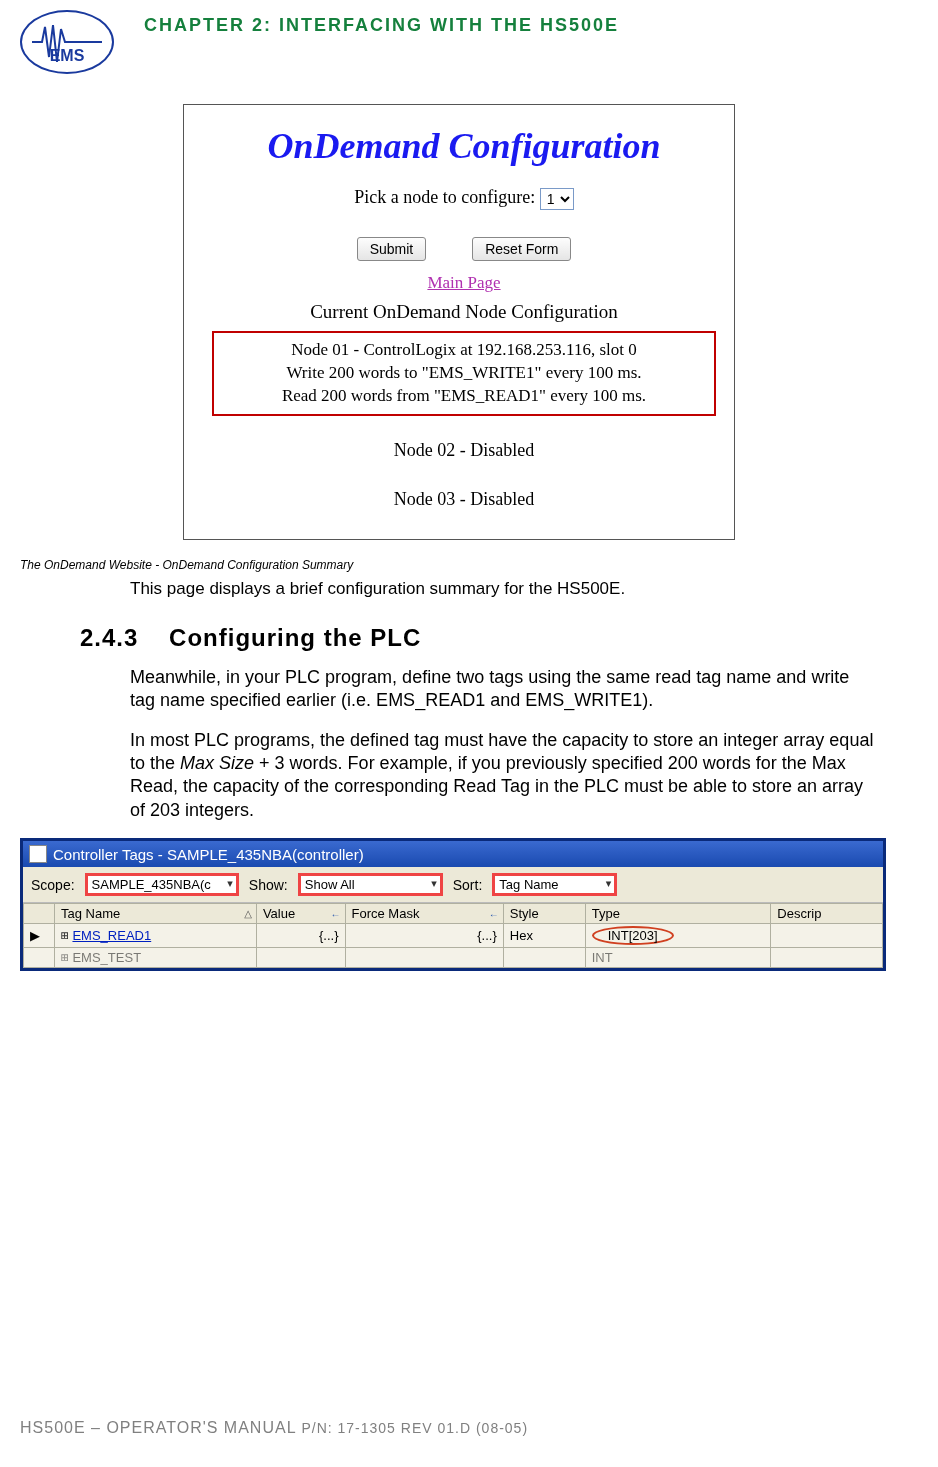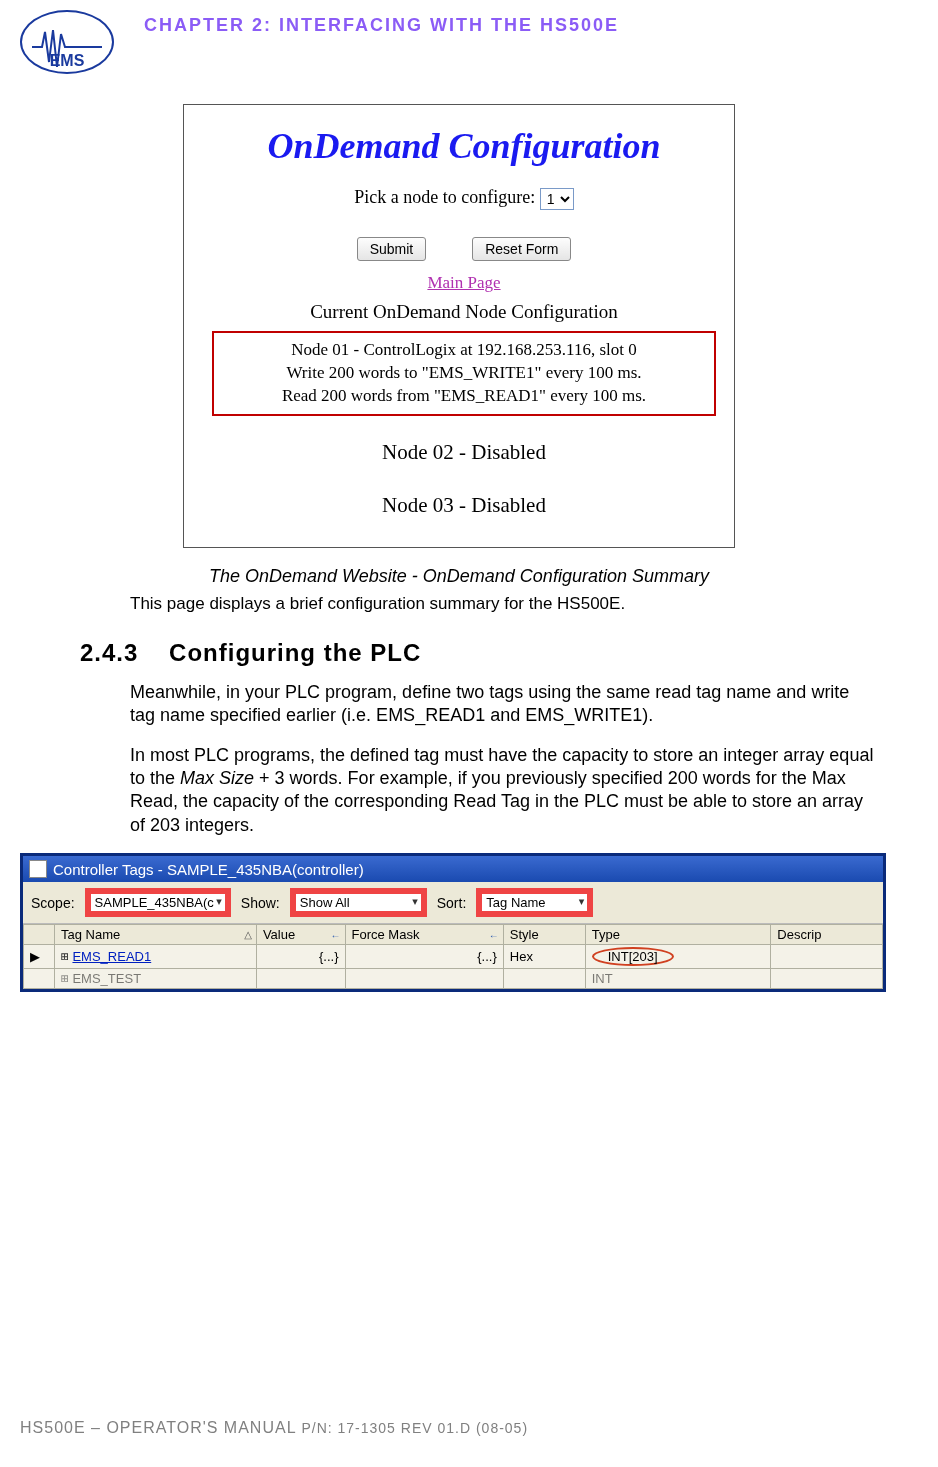--- a/index.html
+++ b/index.html
@@ -23,28 +23,28 @@
     padding-top: 10px;
   }
   .logo {
     width: 90px;
     height: 60px;
     border: 2px solid #1a3a9e;
     border-radius: 50%;
     position: relative;
     flex-shrink: 0;
     display:flex;
-    align-items:flex-end;
+    align-items:center;
     justify-content:center;
   }
   .logo svg { width: 80px; height: 50px; }
   .chapter-title {
     font-weight: bold;
     letter-spacing: 2px;
-    color: #8b5cf6;
+    color: #15803d;
     font-size: 18px;
     padding-top: 5px;
   }
   .screenshot-box {
     border: 1px solid #555;
     width: 520px;
     margin: 30px auto 10px auto;
     padding: 15px 10px 25px 20px;
     font-family: "Times New Roman", serif;
     text-align: center;
@@ -89,27 +89,27 @@
     margin: 4px 0 8px 0;
   }
   .node-box {
     border: 2px solid #c00000;
     padding: 6px 10px;
     margin: 4px 8px 10px 8px;
     font-size: 17px;
     line-height: 1.35;
   }
   .node-line {
-    font-size: 21px;
+    font-size: 18px;
     margin: 24px 0 28px 0;
   }
   .caption {
     font-style: italic;
-    text-align: center;
-    font-size: 18px;
+    text-align: left;
+    font-size: 12px;
     margin: 18px 0 6px 0;
   }
   .body-text {
     font-size: 17px;
     margin: 6px 0 24px 110px;
     line-height: 1.3;
   }
   .section-heading {
     font-size: 24px;
     font-weight: bold;
@@ -146,23 +146,23 @@
   .toolbar {
     background: #ece9d8;
     padding: 6px 8px;
     border-bottom: 1px solid #bbb;
     display: flex;
     align-items: center;
     gap: 10px;
   }
   .toolbar label { font-size: 14px; }
   .combo {
-    border: 6px solid #ef4444;
+    border: 3px solid #ef4444;
     background: white;
-    padding: 1px 11px 1px 4px;
+    padding: 1px 25px 1px 4px;
     font-size: 13px;
     position: relative;
     display: inline-block;
     min-width: 110px;
   }
   .combo::after {
     content: "▾";
     position: absolute;
     right: 3px;
     top: 1px;

